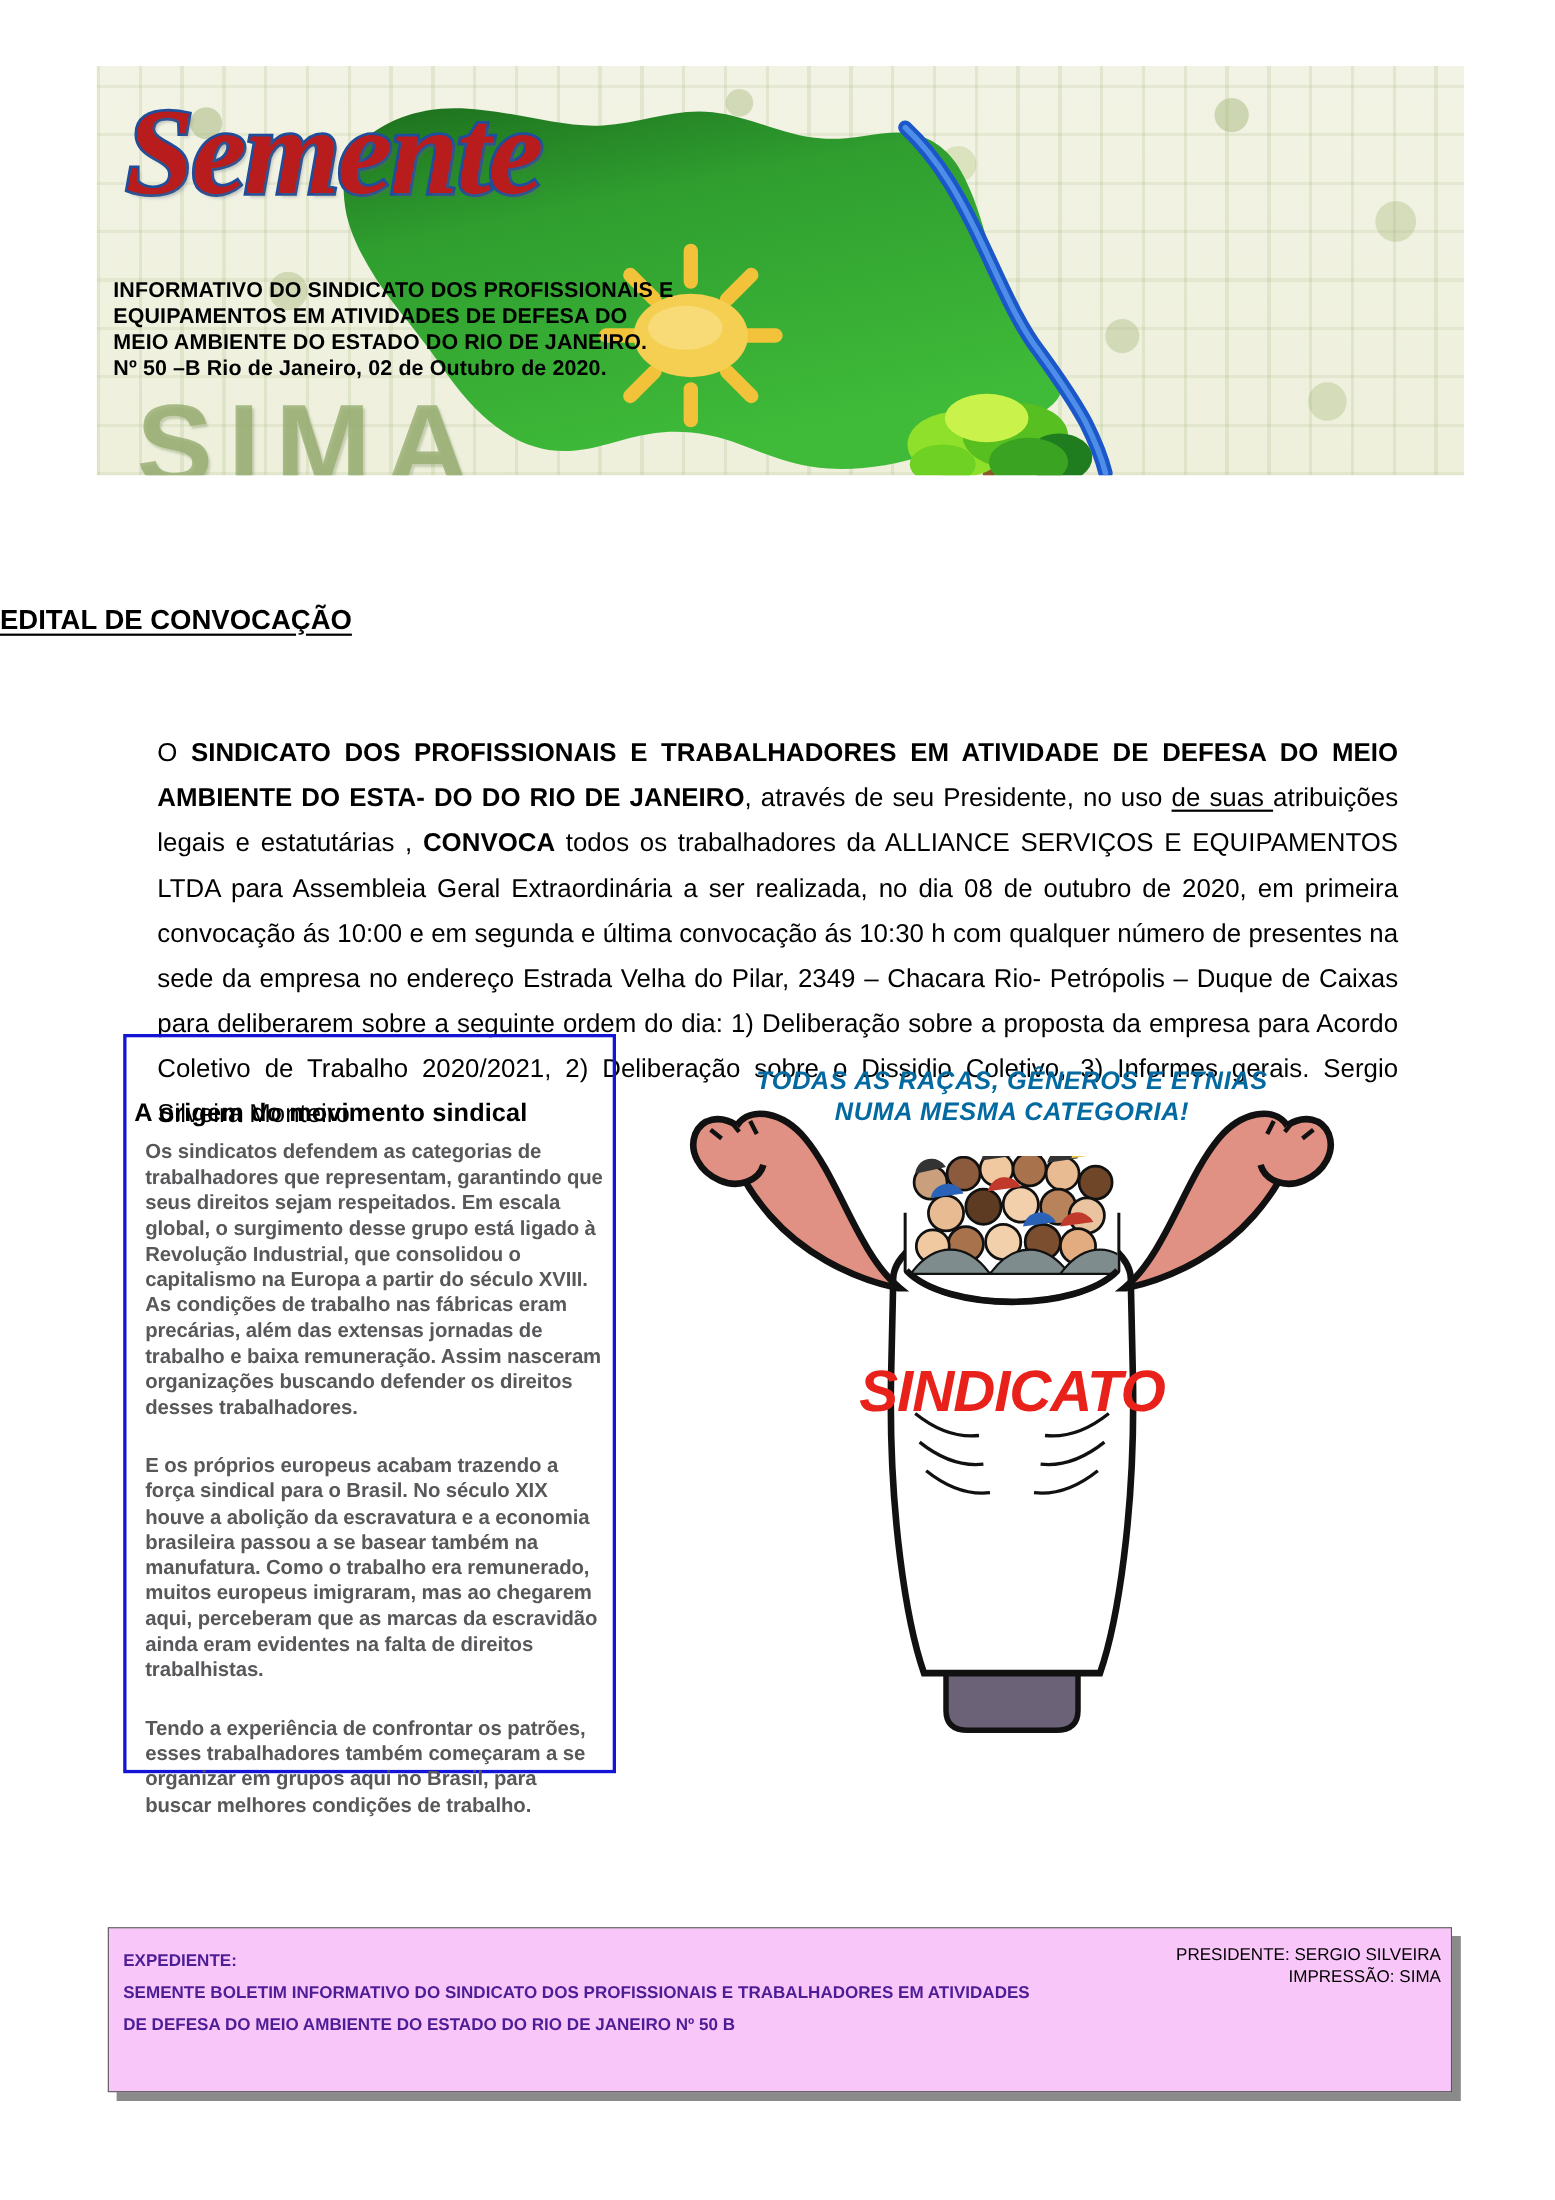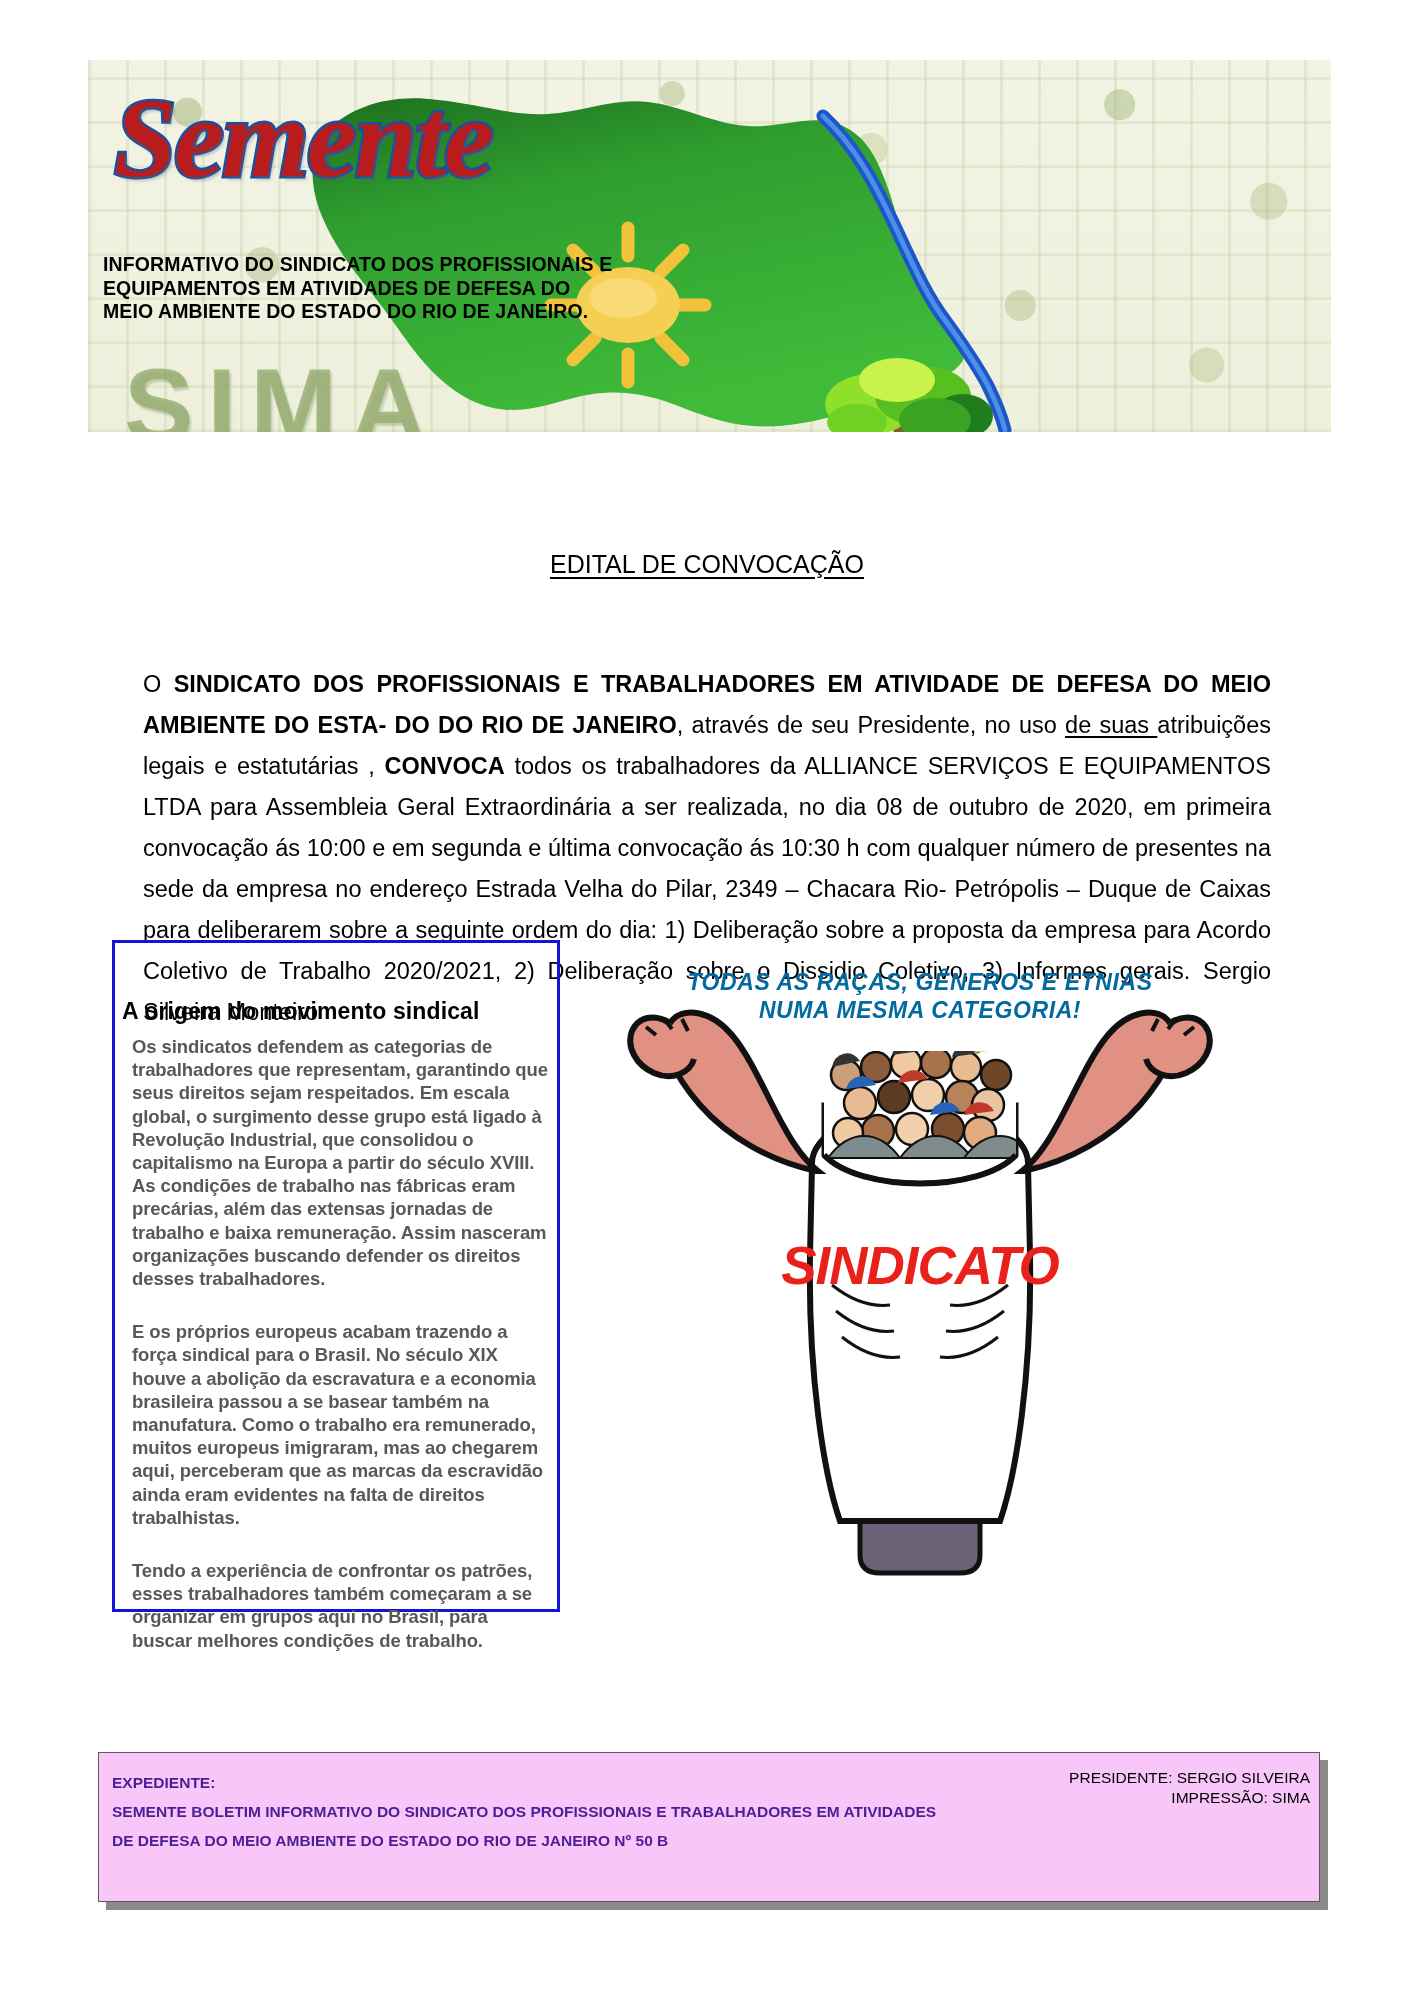--- a/index.html
+++ b/index.html
@@ -110,23 +110,22 @@
     z-index: 5;
   }
   .masthead-text div { white-space: nowrap; }
 
   
   .doc-title {
     position: absolute;
     left: 0;
     top: 550px;
     width: 1414px;
-    text-align: center;
     font-size: 25px;
-    font-weight: normal;
+    font-weight: bold;
     color: #000;
   }
   .doc-title span {
     text-decoration: underline;
     text-underline-offset: 4px;
   }
 
   
   .body-copy {
     position: absolute;
@@ -315,20 +314,21 @@
     <ellipse cx="44" cy="72" rx="30" ry="18" fill="#6fd124"></ellipse>
   </svg>
 
   <div class="semente-word">Semente</div>
   <div class="sima-word">SIMA</div>
 
   <div class="masthead-text">
     <div>INFORMATIVO DO SINDICATO DOS PROFISSIONAIS E</div>
     <div>EQUIPAMENTOS EM ATIVIDADES DE DEFESA DO</div>
     <div>MEIO AMBIENTE DO ESTADO DO RIO DE JANEIRO.</div>
+    <div>Nº 50 –B Rio de Janeiro, 02 de Outubro de 2020.</div>
   </div>
 </div>
 
 <div class="doc-title">
   <span>EDITAL DE CONVOCAÇÃO</span>
 </div>
 
 <p class="body-copy"><span>O </span><b>SINDICATO DOS PROFISSIONAIS E TRABALHADORES EM ATIVIDADE DE DEFESA DO MEIO AMBIENTE DO ESTA- DO DO RIO DE JANEIRO</b><span>, através de seu Presidente, no uso </span><u>de suas </u><span>atribuições legais e estatutárias , </span><b>CONVOCA</b><span> todos os trabalhadores da ALLIANCE SERVIÇOS E EQUIPAMENTOS LTDA para Assembleia Geral Extraordinária a ser realizada, no dia 08 de outubro de 2020, em primeira convocação ás 10:00 e em segunda e última convocação ás 10:30 h com qualquer número de presentes na sede da empresa no endereço Estrada Velha do Pilar, 2349 – Chacara Rio- Petrópolis – Duque de Caixas para deliberarem sobre a seguinte ordem do dia: 1) Deliberação sobre a proposta da empresa para Acordo Coletivo de Trabalho 2020/2021, 2) Deliberação sobre o Dissidio Coletivo, 3) Informes gerais. Sergio Silveira Monteiro</span></p>
 
 <div class="article-box"></div>

